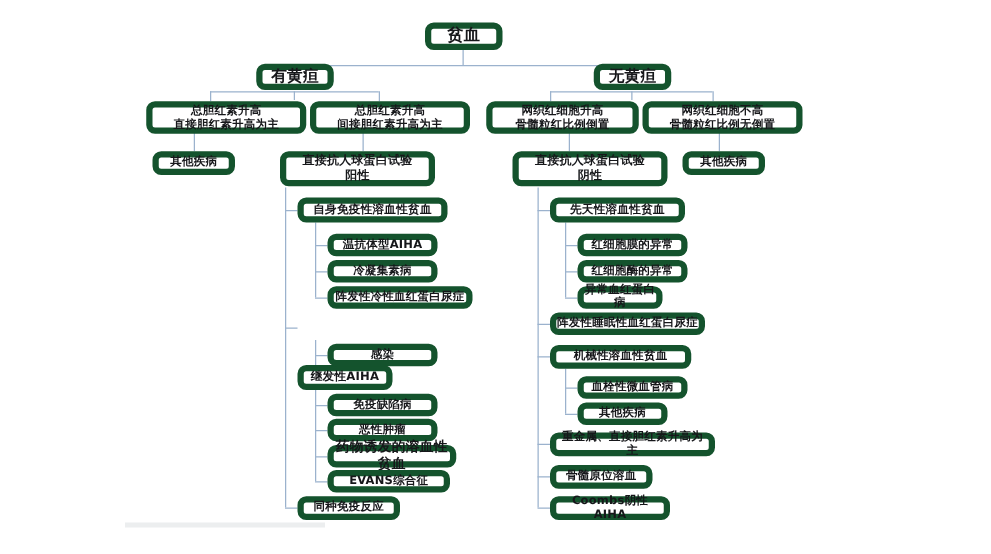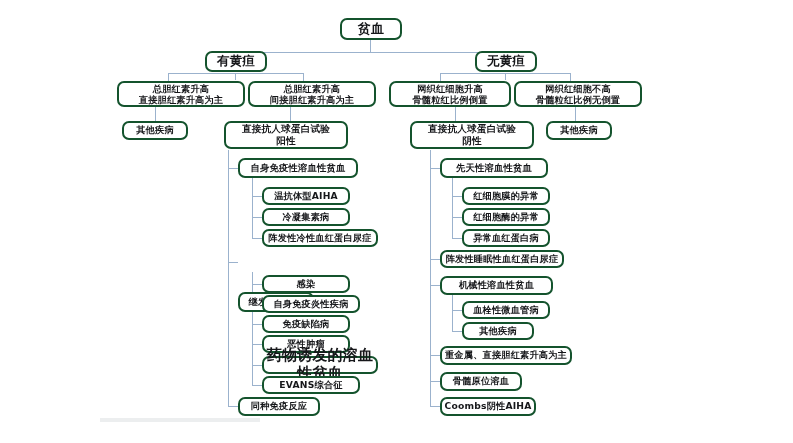--- a/index.html
+++ b/index.html
@@ -14,21 +14,21 @@
     position: relative;
     width: 793px;
     height: 443px;
     background: #ffffff;
     overflow: hidden;
   }
   .node {
     position: absolute;
     box-sizing: border-box;
     background: #ffffff;
-    border: 2px solid #14532d;
+    border: 5px solid #14532d;
     border-radius: 7px;
     color: #16171a;
     font-weight: bold;
     text-align: center;
     display: flex;
     align-items: center;
     justify-content: center;
     line-height: 1.18;
     letter-spacing: 0.2px;
     white-space: pre-line;
@@ -148,39 +148,38 @@
   <div class="node" style="left:262px; top:187px; width:88px; height:18px; font-size:9.2px;">温抗体型AIHA</div>
 
   <div class="node" style="left:262px; top:208px; width:88px; height:18px; font-size:9.2px;">冷凝集素病</div>
 
   <div class="node" style="left:262px; top:229px; width:116px; height:18px; font-size:9.2px;">阵发性冷性血红蛋白尿症</div>
 
   <div class="node" style="left:238px; top:252px; width:76px; height:20px; font-size:9.3px;margin-top:40px;">继发性AIHA</div>
 
   <div class="node" style="left:262px; top:275px; width:88px; height:18px; font-size:9.2px;">感染</div>
 
-  <div class="node" style="left:262px; top:295px; width:98px; height:18px; font-size:9.2px;">自身免疫炎性疾病</div>
 
   <div class="node" style="left:262px; top:315px; width:88px; height:18px; font-size:9.2px;">免疫缺陷病</div>
 
   <div class="node" style="left:262px; top:335px; width:88px; height:18px; font-size:9.2px;">恶性肿瘤</div>
 
-  <div class="node" style="left:262px; top:356px; width:116px; height:18px; font-size:15px;">药物诱发的溶血性贫血</div>
+  <div class="node" style="left:262px; top:356px; width:103px; height:18px; font-size:11px;">药物诱发的溶血性贫血</div>
 
   <div class="node" style="left:262px; top:376px; width:98px; height:18px; font-size:9.2px;">EVANS综合征</div>
 
   <div class="node" style="left:238px; top:397px; width:82px; height:19px; font-size:9.2px;">同种免疫反应</div>
 
   <div class="node" style="left:440px; top:158px; width:108px; height:20px; font-size:9.3px;">先天性溶血性贫血</div>
 
   <div class="node" style="left:462px; top:187px; width:88px; height:18px; font-size:9.2px;">红细胞膜的异常</div>
 
   <div class="node" style="left:462px; top:208px; width:88px; height:18px; font-size:9.2px;">红细胞酶的异常</div>
 
-  <div class="node" style="left:462px; top:229px; width:88px; height:18px; font-size:9.2px;">异常血红蛋白病</div>
+  <div class="node" style="left:462px; top:229px; width:68px; height:18px; font-size:9.2px;">异常血红蛋白病</div>
 
   <div class="node" style="left:440px; top:250px; width:124px; height:18px; font-size:9.2px;">阵发性睡眠性血红蛋白尿症</div>
 
   <div class="node" style="left:440px; top:276px; width:113px; height:19px; font-size:9.2px;">机械性溶血性贫血</div>
 
   <div class="node" style="left:462px; top:301px; width:88px; height:18px; font-size:9.2px;">血栓性微血管病</div>
 
   <div class="node" style="left:462px; top:322px; width:72px; height:18px; font-size:9.2px;">其他疾病</div>
 
   <div class="node" style="left:440px; top:346px; width:132px; height:19px; font-size:9.2px;">重金属、直接胆红素升高为主</div>

